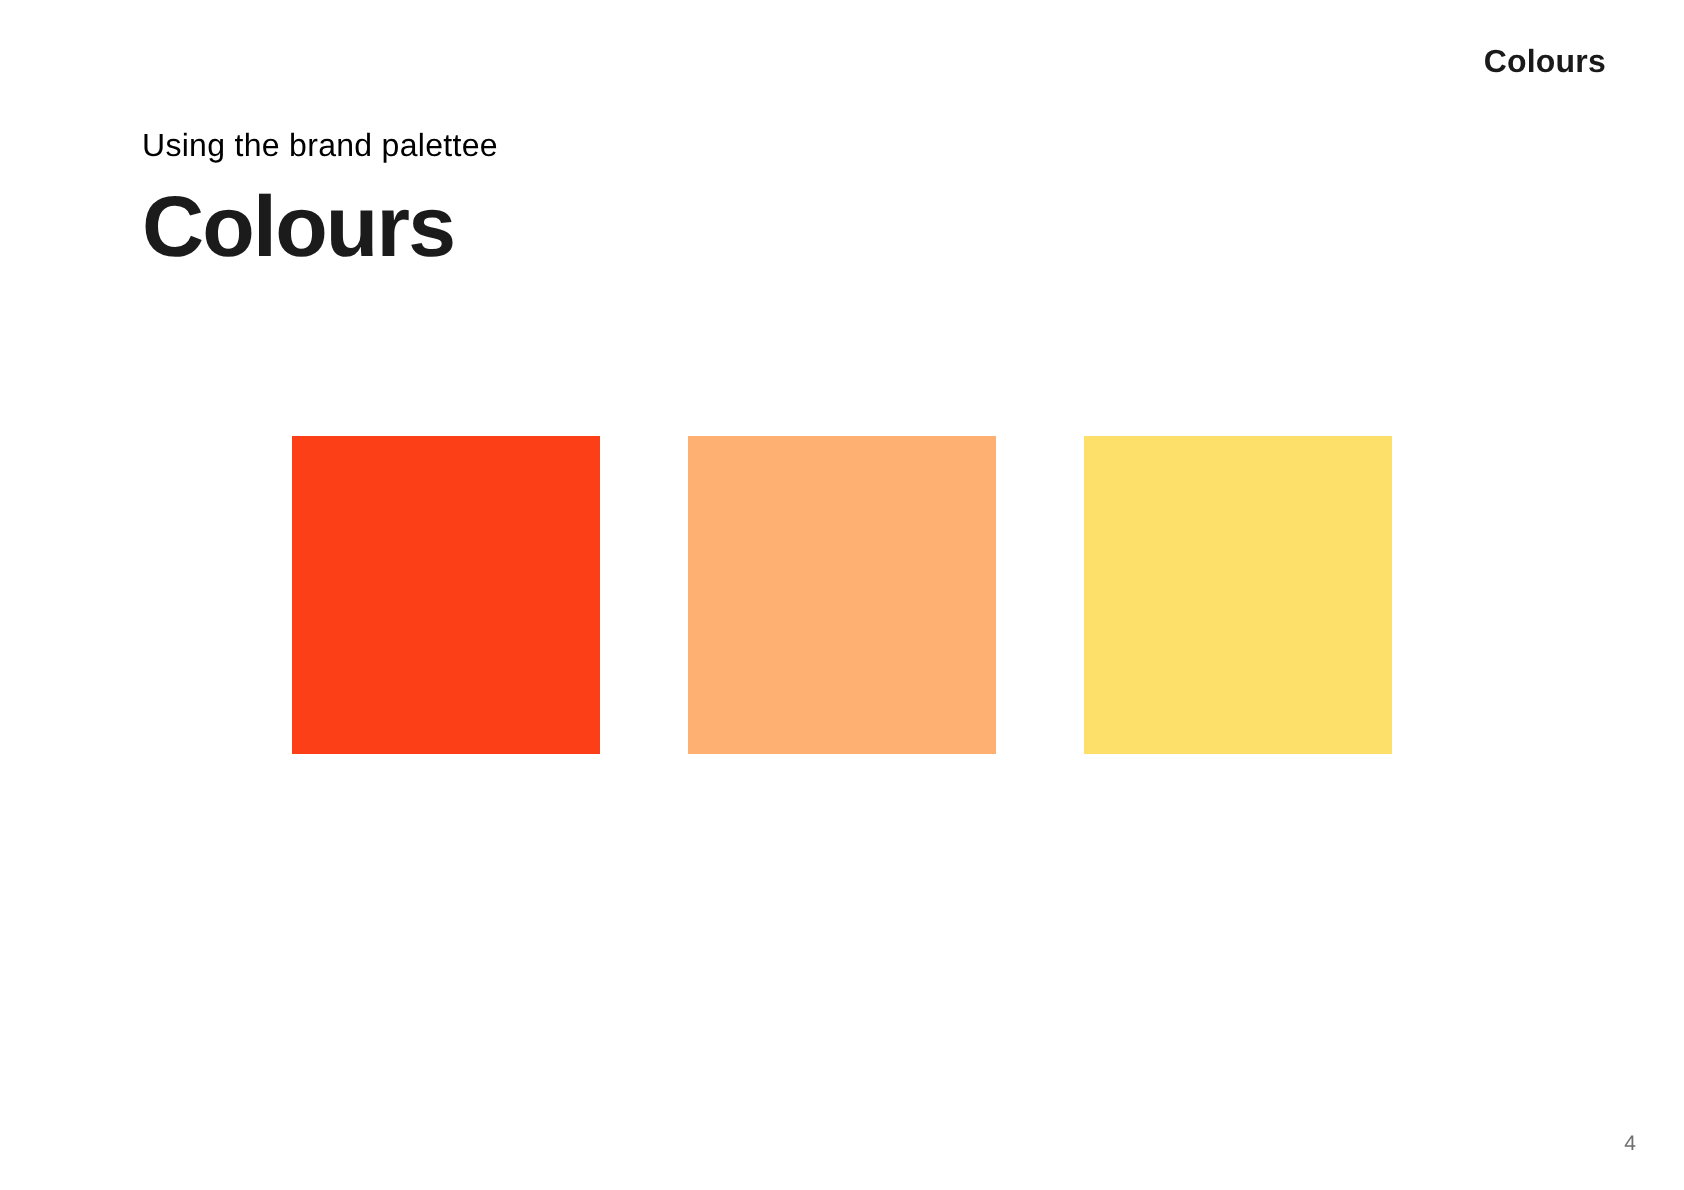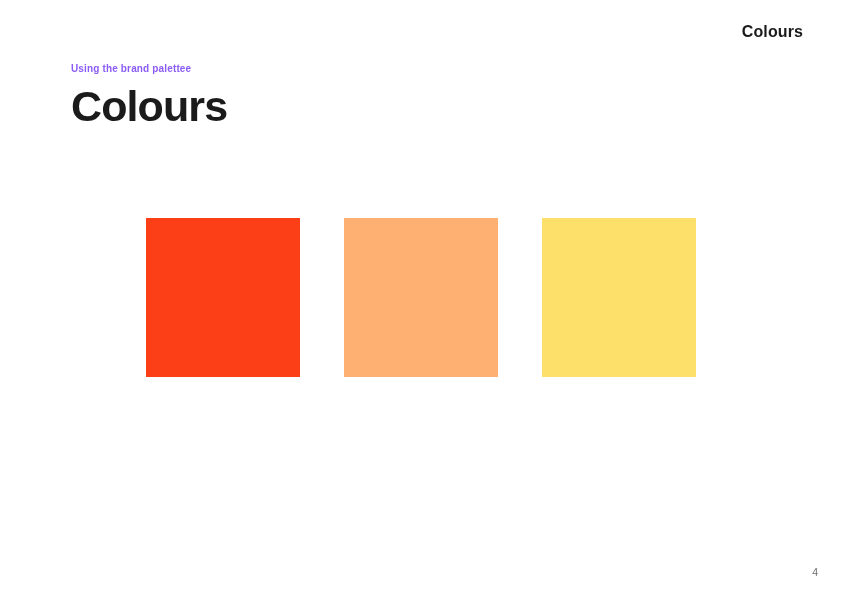--- a/index.html
+++ b/index.html
@@ -39,23 +39,23 @@
   }
 
   
   .title-block {
     position: absolute;
     left: 71px;
     top: 62px;
     width: 560px;
   }
   .eyebrow {
-    font-size: 10px;
-    font-weight: 700;
-    color: #8b5cf6;
+    font-size: 16px;
+    font-weight: 400;
+    color: #000000;
     letter-spacing: 0.15px;
     line-height: 1.45;
     margin: 0 0 6px 0;
     white-space: nowrap;
   }
   .headline {
     font-size: 43px;
     font-weight: 900;
     color: #1b1b1b;
     letter-spacing: -0.9px;

